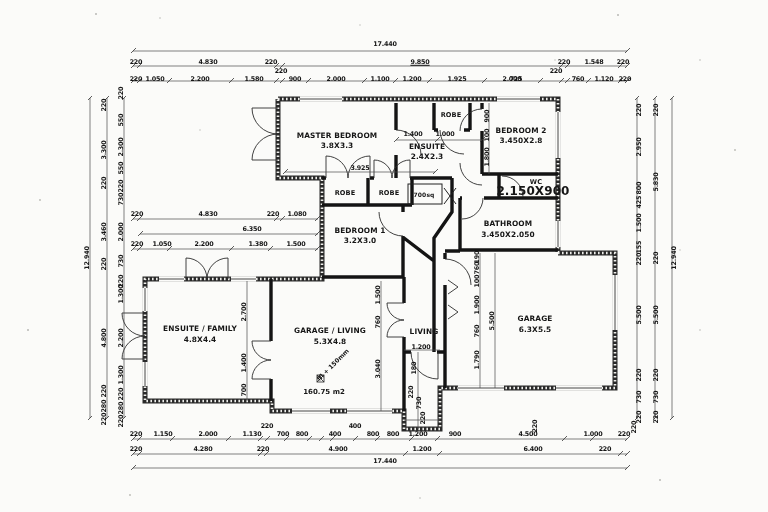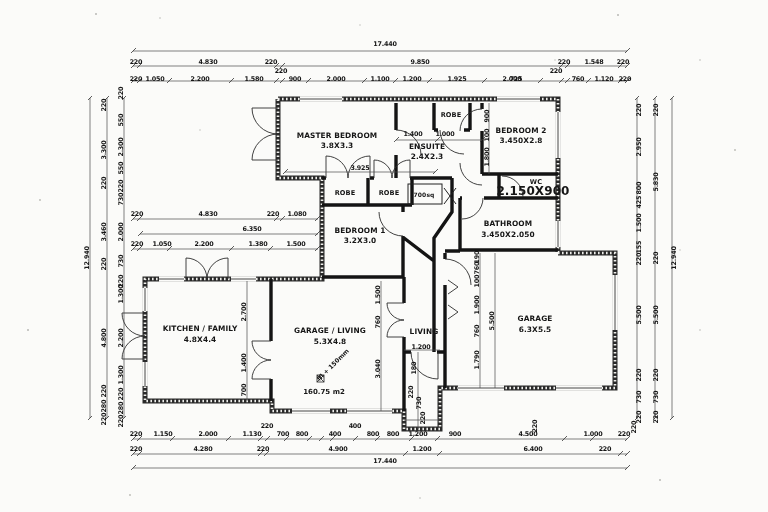--- a/index.html
+++ b/index.html
@@ -158,31 +158,31 @@
       <span class="room" style="left: 536px; top: 182px; font-size: 6.6px;">WC</span>
       <span class="room" style="left: 533px; top: 191px; font-size: 12px;">2.150X900</span>
       <span class="room" style="left: 345px; top: 193px; font-size: 6.6px;">ROBE</span>
       <span class="room" style="left: 389px; top: 193px; font-size: 6.6px;">ROBE</span>
       <span class="room" style="left: 360px; top: 231px;">BEDROOM 1</span>
       <span class="room" style="left: 360px; top: 241px;">3.2X3.0</span>
       <span class="room" style="left: 508px; top: 224px;">BATHROOM</span>
       <span class="room" style="left: 508px; top: 235px;">3.450X2.050</span>
       <span class="room" style="left: 535px; top: 319px;">GARAGE</span>
       <span class="room" style="left: 535px; top: 330px;">6.3X5.5</span>
-      <span class="room" style="left: 200px; top: 329px;">KITCHEN / FAMILY</span>
+      <span class="room" style="left: 200px; top: 329px;">ENSUITE / FAMILY</span>
       <span class="room" style="left: 200px; top: 340px;">4.8X4.4</span>
       <span class="room" style="left: 330px; top: 331px;">GARAGE / LIVING</span>
       <span class="room" style="left: 330px; top: 342px;">5.3X4.8</span>
       <span class="room" style="left: 424px; top: 332px;">LIVING</span>
       <span class="room" style="left: 424px; top: 195px; font-size: 6px;">700sq</span>
       <span class="dim" style="left: 385px; top: 44px;">17.440</span>
       <span class="dim" style="left: 136px; top: 62px;">220</span>
       <span class="dim" style="left: 208px; top: 62px;">4.830</span>
       <span class="dim" style="left: 271px; top: 62px;">220</span>
-      <span class="dim" style="left: 420px; top: 62px;">9.850</span>
+      <span class="dim" style="left: 420px; top: 62px; text-decoration: underline;">9.850</span>
       <span class="dim" style="left: 564px; top: 62px;">220</span>
       <span class="dim" style="left: 594px; top: 62px;">1.548</span>
       <span class="dim" style="left: 623px; top: 62px;">220</span>
       <span class="dim" style="left: 281px; top: 71px;">220</span>
       <span class="dim" style="left: 556px; top: 71px;">220</span>
       <span class="dim" style="left: 136px; top: 79px;">220</span>
       <span class="dim" style="left: 155px; top: 79px;">1.050</span>
       <span class="dim" style="left: 200px; top: 79px;">2.200</span>
       <span class="dim" style="left: 254px; top: 79px;">1.580</span>
       <span class="dim" style="left: 295px; top: 79px;">900</span>

